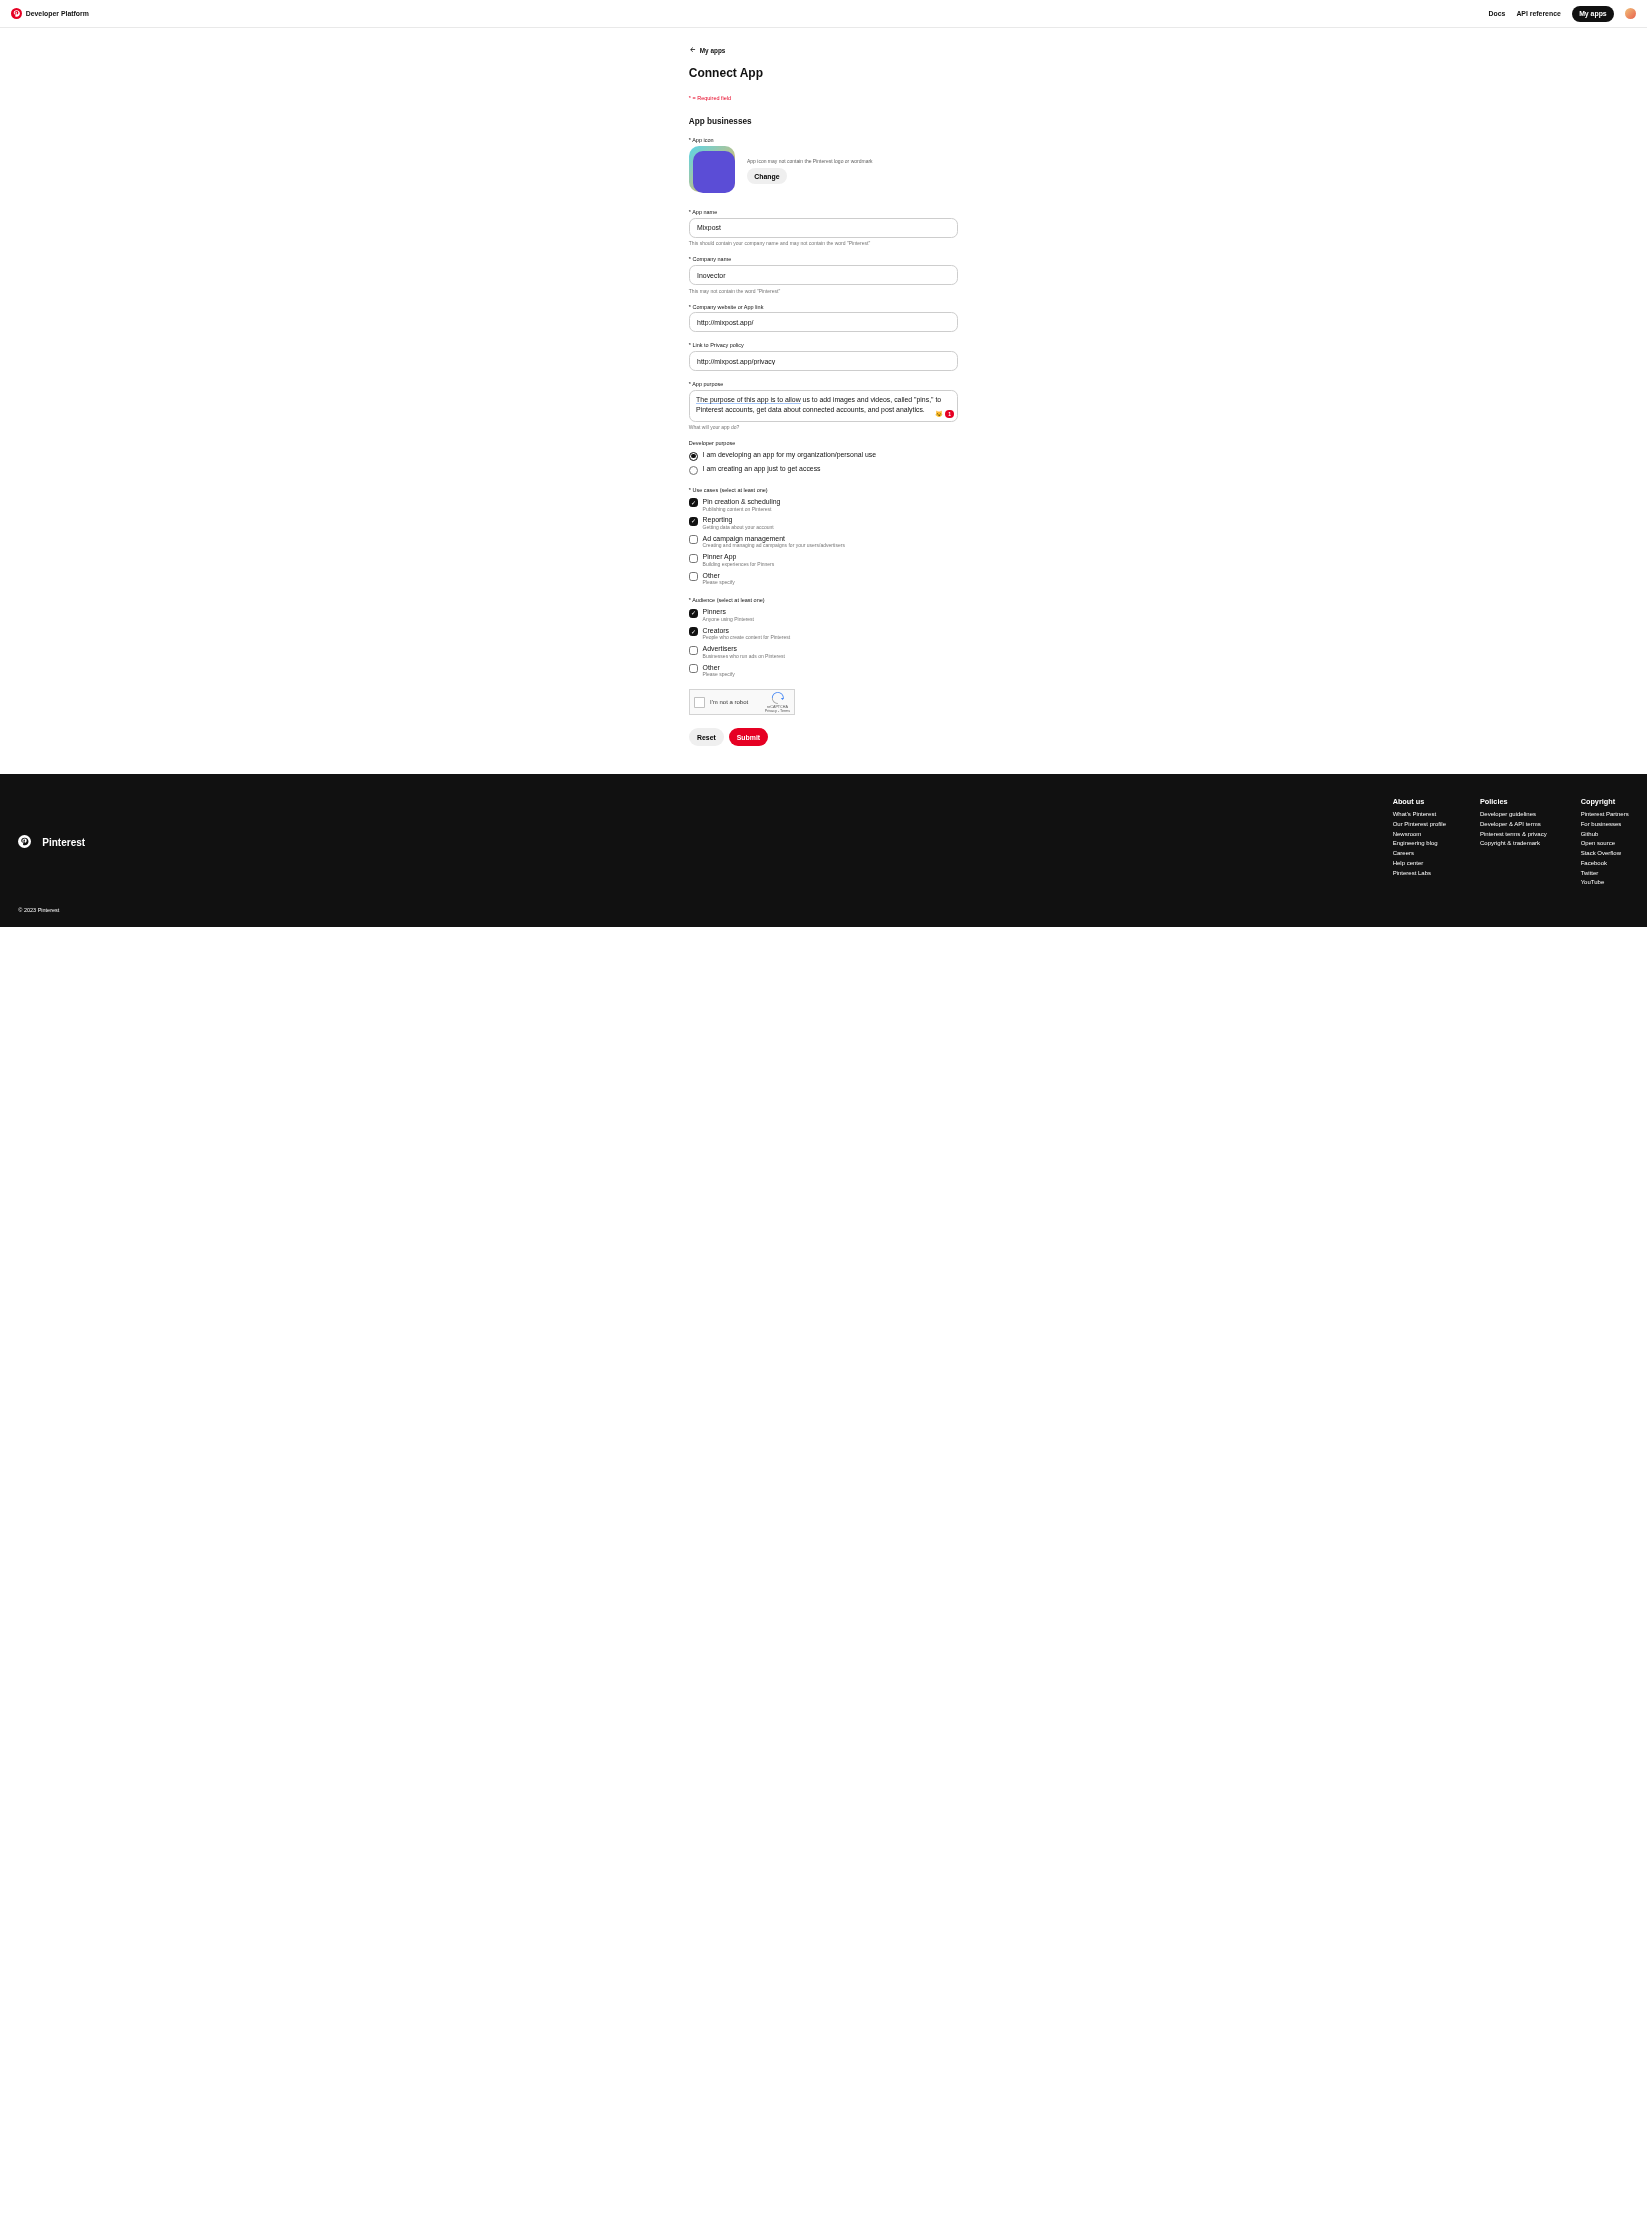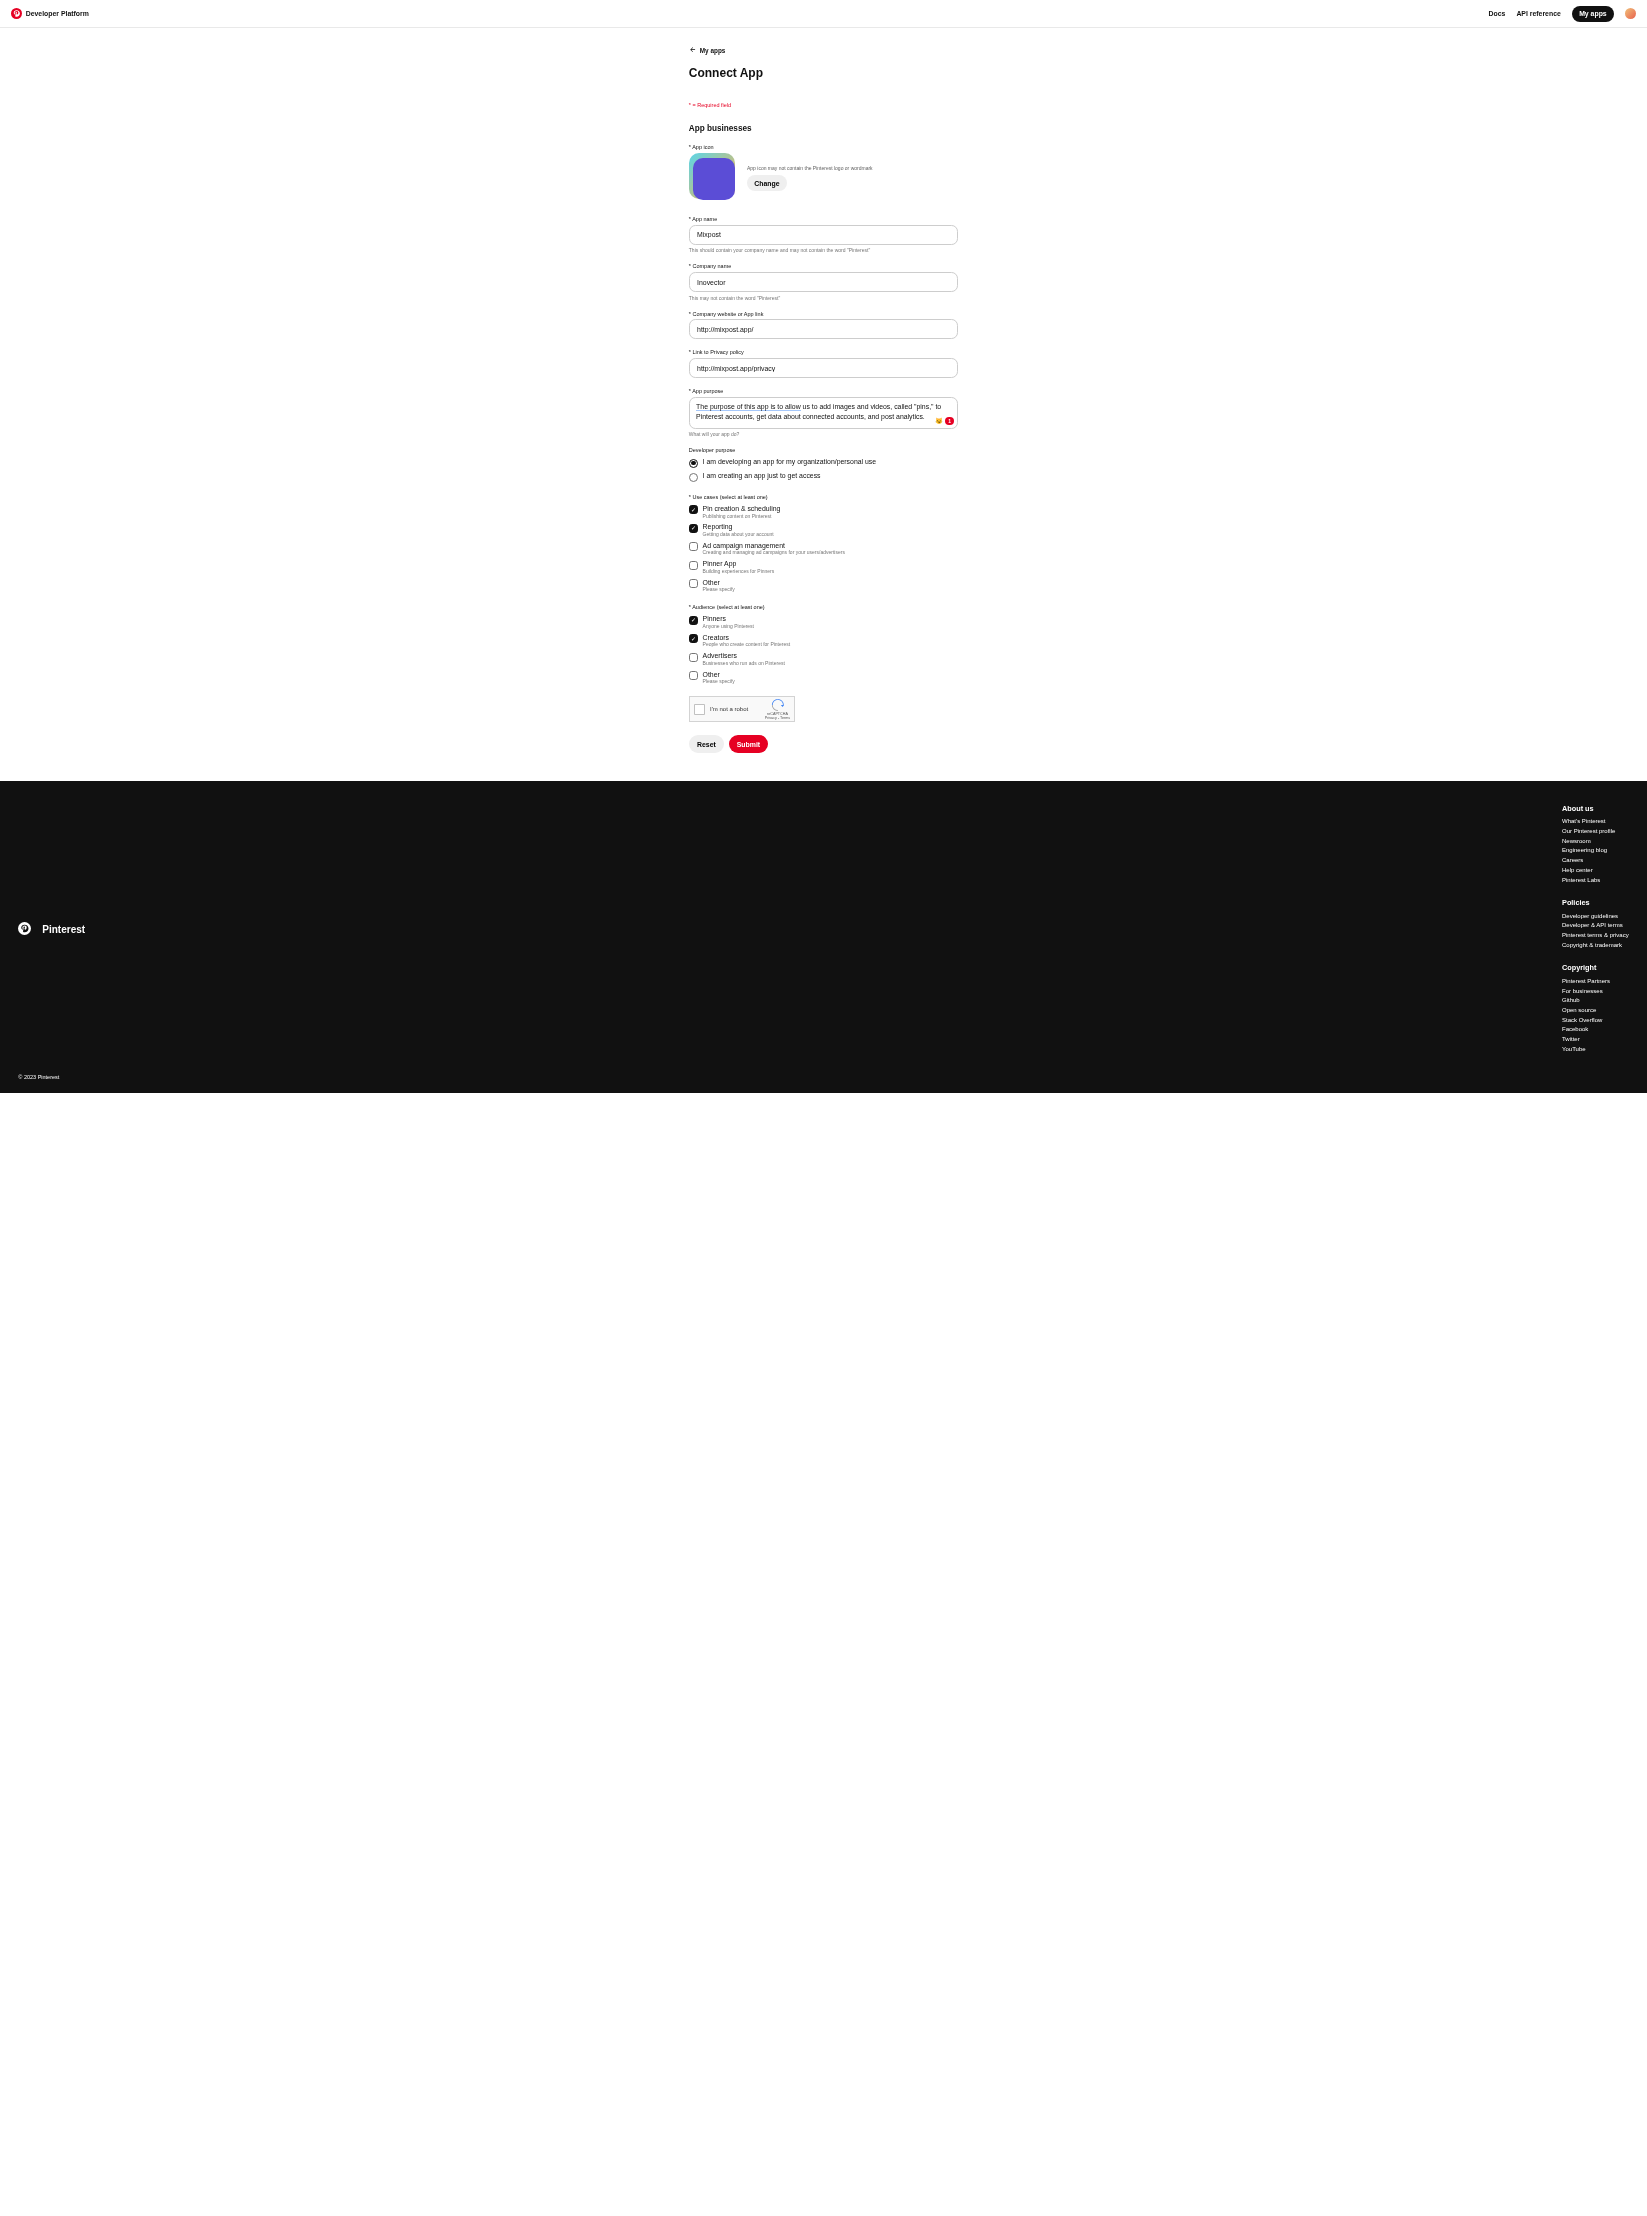--- a/index.html
+++ b/index.html
@@ -12,21 +12,21 @@
 .logo-circle { width: 11px; height: 11px; }
 .brand { font-weight: 700; font-size: 6.9px; }
 .header-right { display: flex; align-items: center; gap: 11px; }
 .nav-link { font-size: 6.9px; font-weight: 600; color: #111; }
 .my-apps-btn { background: #111; color: #fff; border-radius: 11px; padding: 4.6px 7.3px; font-weight: 600; font-size: 6.9px; }
 .avatar { width: 11px; height: 11px; border-radius: 50%; background: linear-gradient(135deg,#f0c27b,#e8604c); }
 
 
 .main { max-width: 284px; margin: 18.3px auto 27.5px; padding: 0 7.3px; }
 .back-link { display: flex; align-items: center; gap: 3.7px; font-weight: 700; font-size: 6.4px; margin-bottom: 11px; }
-.page-title { font-size: 12px; font-weight: 700; margin-bottom: 22px; }
+.page-title { font-size: 12px; font-weight: 700; margin-bottom: 15px; }
 .required-note { color: #e60023; font-size: 5.5px; margin-bottom: 16.5px; }
 .section-title { font-size: 8.2px; font-weight: 700; margin-bottom: 11px; }
 .field-label { font-size: 5.5px; margin-bottom: 2.7px; display: block; }
 .field-label::before { content: "* "; color: #111; }
 .input { width: 100%; border: 0.5px solid #cdcdcd; border-radius: 6.4px; padding: 5.5px 7.3px; font-size: 6.9px; color: #111; outline: none; }
 .textarea { width: 100%; border: 0.5px solid #cdcdcd; border-radius: 6.4px; padding: 5.5px 7.3px; font-size: 6.9px; min-height: 32px; resize: none; position: relative; }
 .helper { font-size: 5px; color: #767676; margin-top: 2.7px; }
 .field { margin-bottom: 10px; }
 
 
@@ -70,21 +70,21 @@
 
 
 .actions { display: flex; gap: 4.6px; }
 .btn-reset { background: #efefef; border: none; border-radius: 11px; padding: 5.5px 8.2px; font-weight: 600; font-size: 6.9px; cursor: pointer; }
 .btn-submit { background: #e60023; color: #fff; border: none; border-radius: 11px; padding: 5.5px 8.2px; font-weight: 600; font-size: 6.9px; cursor: pointer; }
 
 
 .footer { background: #111; color: #fff; padding: 23px 18.3px 13.7px; }
 .footer-top { display: flex; justify-content: space-between; }
 .footer-brand { display: flex; align-items: center; gap: 11px; font-size: 10px; font-weight: 700; }
-.footer-cols { display: flex; gap: 12px; flex-direction: column; }
+.footer-cols { display: flex; gap: 34px; }
 .footer-col h4 { font-size: 7.3px; font-weight: 700; margin-bottom: 5.5px; }
 .footer-col a { display: block; font-size: 6px; color: #fff; margin-bottom: 3.7px; }
 .footer-copy { font-size: 5.5px; color: #fff; margin-top: 18.3px; }
 
 .arrow-left { display: inline-block; }
 </style>
 </head>
 <body>
 
 <header class="header">

